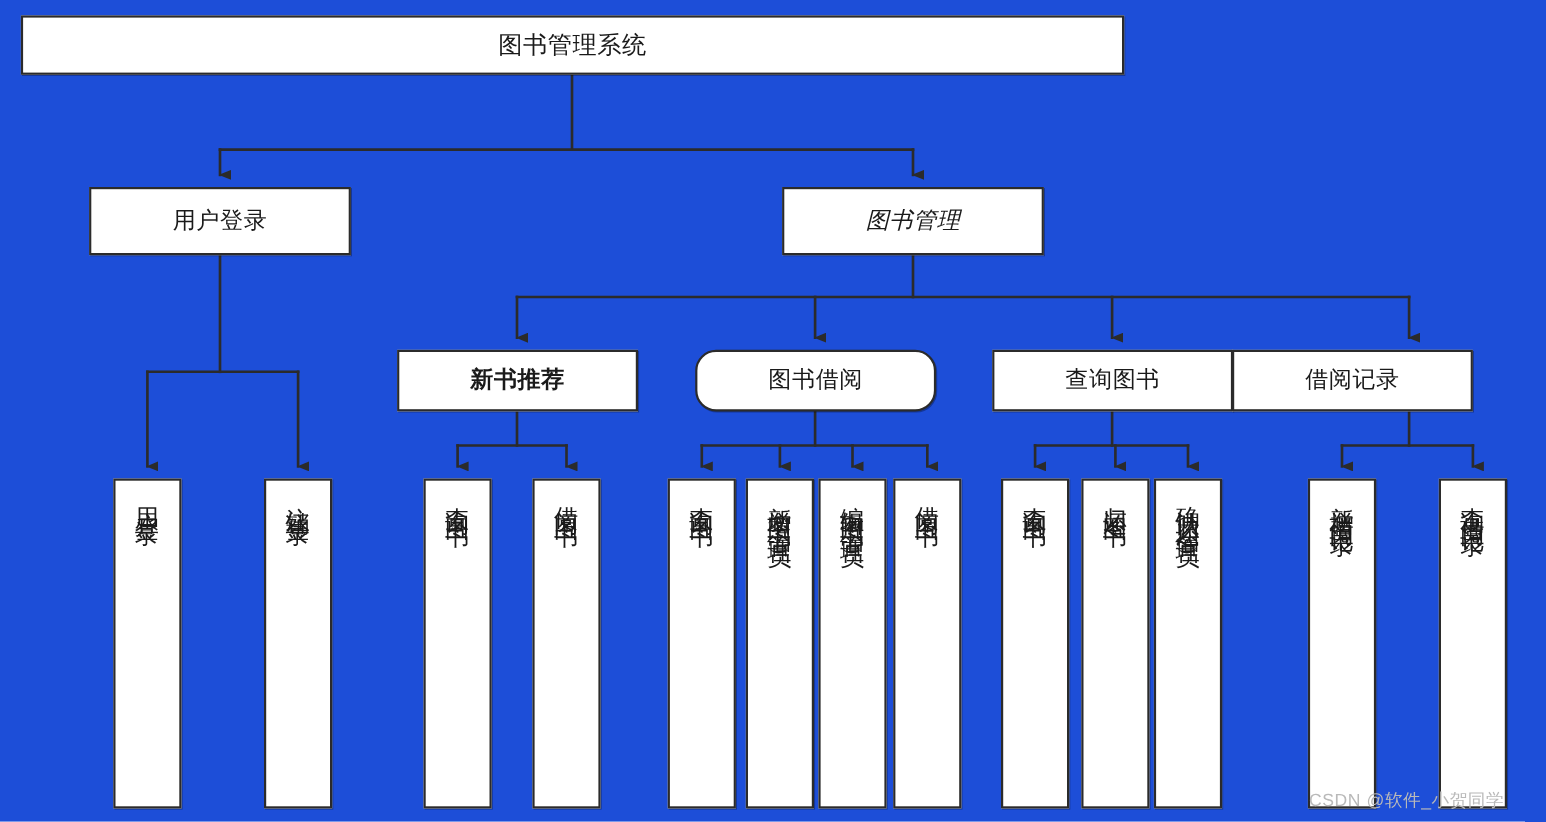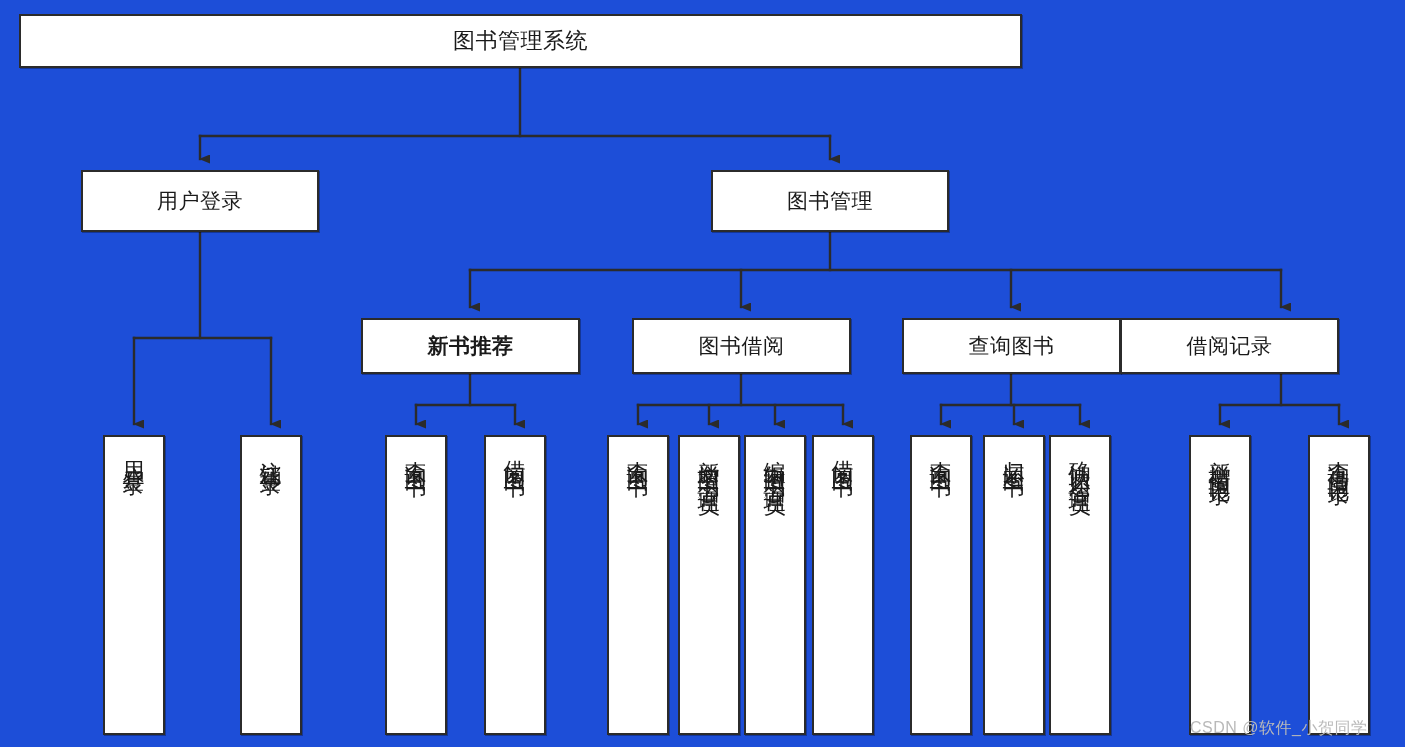--- a/index.html
+++ b/index.html
@@ -122,27 +122,27 @@
       </g>
   </svg>
 
   <div id="nodes-layer">
       <div class="node h root" style="left: 19px; top: 14px; width: 1003px; height: 54px;">
         <span class="label">图书管理系统</span>
       </div>
       <div class="node h" style="left: 81px; top: 170px; width: 238px; height: 62px;">
         <span class="label">用户登录</span>
       </div>
-      <div class="node h" style="left: 711px; top: 170px; width: 238px; height: 62px;">
+      <div class="node h" style="left: 711px; top: 170px; width: 238px; height: 62px; font-style: italic;">
         <span class="label">图书管理</span>
       </div>
       <div class="node h" style="left: 361px; top: 318px; width: 219px; height: 56px; font-weight: bold;">
         <span class="label">新书推荐</span>
       </div>
-      <div class="node h" style="left: 632px; top: 318px; width: 219px; height: 56px;">
+      <div class="node h" style="left: 632px; top: 318px; width: 219px; height: 56px; border-radius: 19px;">
         <span class="label">图书借阅</span>
       </div>
       <div class="node h" style="left: 902px; top: 318px; width: 219px; height: 56px;">
         <span class="label">查询图书</span>
       </div>
       <div class="node h" style="left: 1120px; top: 318px; width: 219px; height: 56px;">
         <span class="label">借阅记录</span>
       </div>
       <div class="node leaf" style="left: 103px; top: 435px; width: 62px; height: 300px;">
         <span class="label">用户登录</span>

